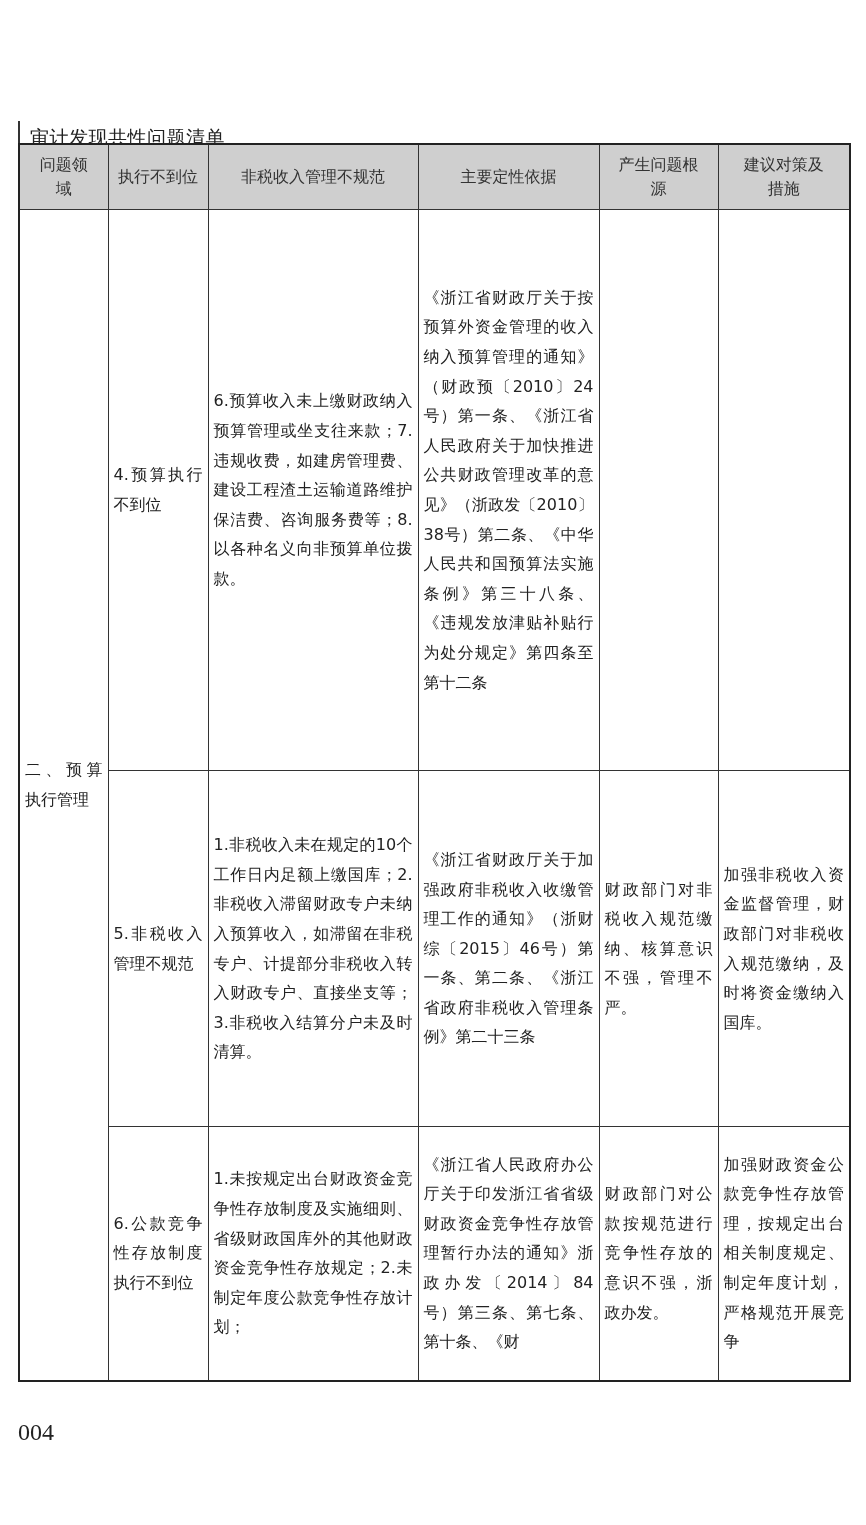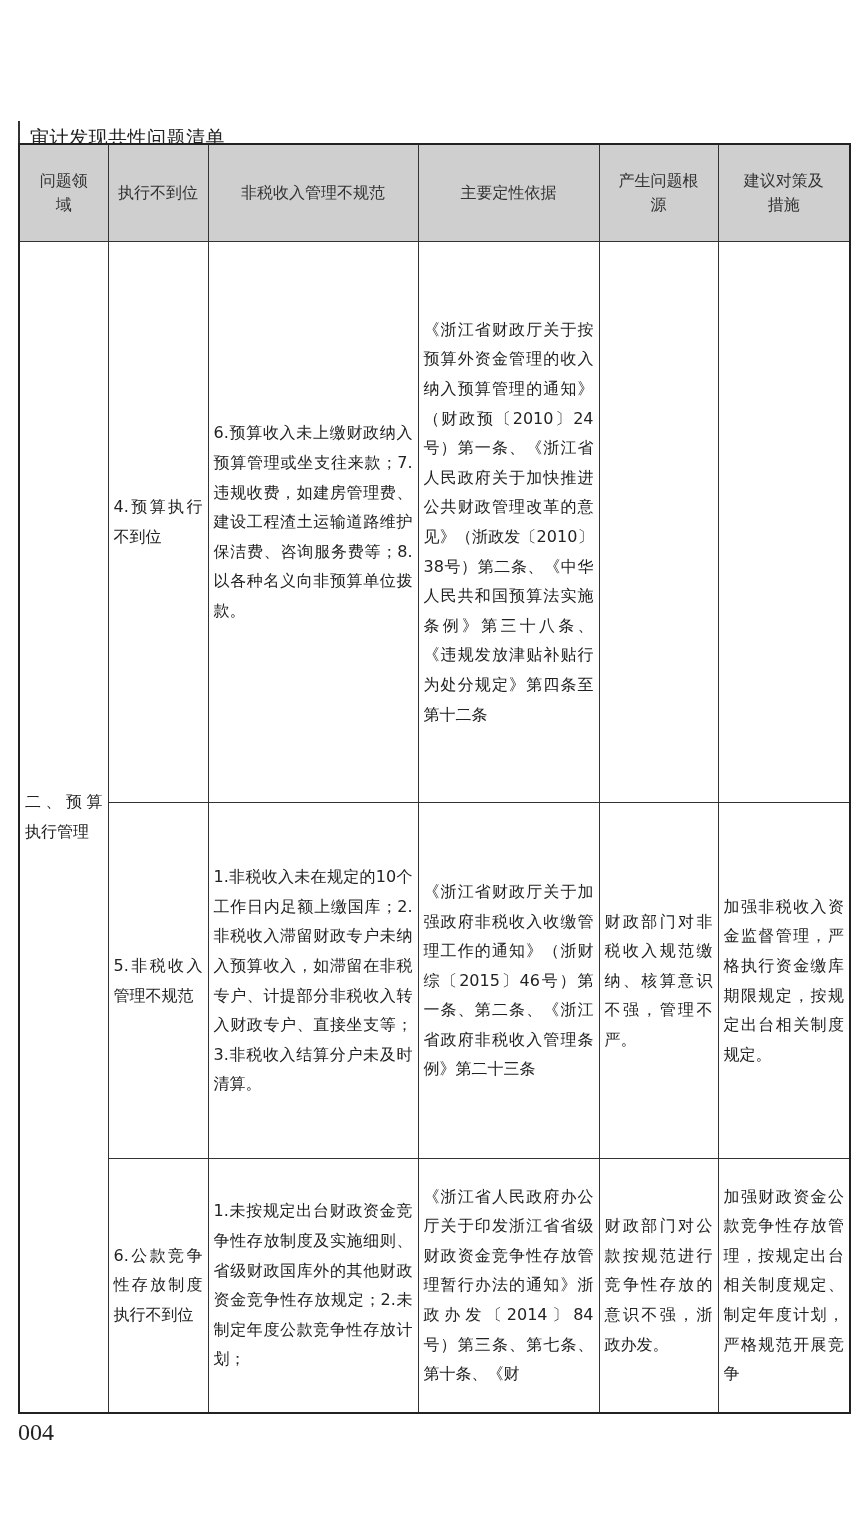--- a/index.html
+++ b/index.html
@@ -49,39 +49,39 @@
     <col style="width:181px">
     <col style="width:119px">
     <col style="width:132px">
   </colgroup>
   <thead>
     <tr>
       <th style="padding:0 14px">问题领域</th>
       <th>执行不到位</th>
       <th>非税收入管理不规范</th>
       <th>主要定性依据</th>
-      <th style="padding:16px 16px">产生问题根源</th>
-      <th style="padding:8px 22px">建议对策及措施</th>
+      <th style="padding:0 16px">产生问题根源</th>
+      <th style="padding:0 22px">建议对策及措施</th>
     </tr>
   </thead>
   <tbody>
     <tr class="row-1">
       <td rowspan="3" class="domain-cell" style="vertical-align:top;padding-top:545px">二、预算执行管理</td>
       <td>4.预算执行不到位</td>
       <td>6.预算收入未上缴财政纳入预算管理或坐支往来款；7.违规收费，如建房管理费、建设工程渣土运输道路维护保洁费、咨询服务费等；8.以各种名义向非预算单位拨款。</td>
       <td>《浙江省财政厅关于按预算外资金管理的收入纳入预算管理的通知》（财政预〔2010〕24号）第一条、《浙江省人民政府关于加快推进公共财政管理改革的意见》（浙政发〔2010〕38号）第二条、《中华人民共和国预算法实施条例》第三十八条、《违规发放津贴补贴行为处分规定》第四条至第十二条</td>
       <td></td>
       <td></td>
     </tr>
     <tr class="row-2">
       <td>5.非税收入管理不规范</td>
       <td>1.非税收入未在规定的10个工作日内足额上缴国库；2.非税收入滞留财政专户未纳入预算收入，如滞留在非税专户、计提部分非税收入转入财政专户、直接坐支等；3.非税收入结算分户未及时清算。</td>
       <td>《浙江省财政厅关于加强政府非税收入收缴管理工作的通知》（浙财综〔2015〕46号）第一条、第二条、《浙江省政府非税收入管理条例》第二十三条</td>
       <td>财政部门对非税收入规范缴纳、核算意识不强，管理不严。</td>
-      <td>加强非税收入资金监督管理，严格执行资金缴库期限规定，按规定出台相关制度规定。</td>
+      <td>加强非税收入资金监督管理，财政部门对非税收入规范缴纳，及时将资金缴纳入国库。</td>
     </tr>
     <tr class="row-3">
       <td>6.公款竞争性存放制度执行不到位</td>
       <td>1.未按规定出台财政资金竞争性存放制度及实施细则、省级财政国库外的其他财政资金竞争性存放规定；2.未制定年度公款竞争性存放计划；</td>
       <td>《浙江省人民政府办公厅关于印发浙江省省级财政资金竞争性存放管理暂行办法的通知》浙政办发〔2014〕84号）第三条、第七条、第十条、《财</td>
       <td>财政部门对公款按规范进行竞争性存放的意识不强，浙政办发。</td>
       <td>加强财政资金公款竞争性存放管理，按规定出台相关制度规定、制定年度计划，严格规范开展竞争</td>
     </tr>
   </tbody>
 </table>

